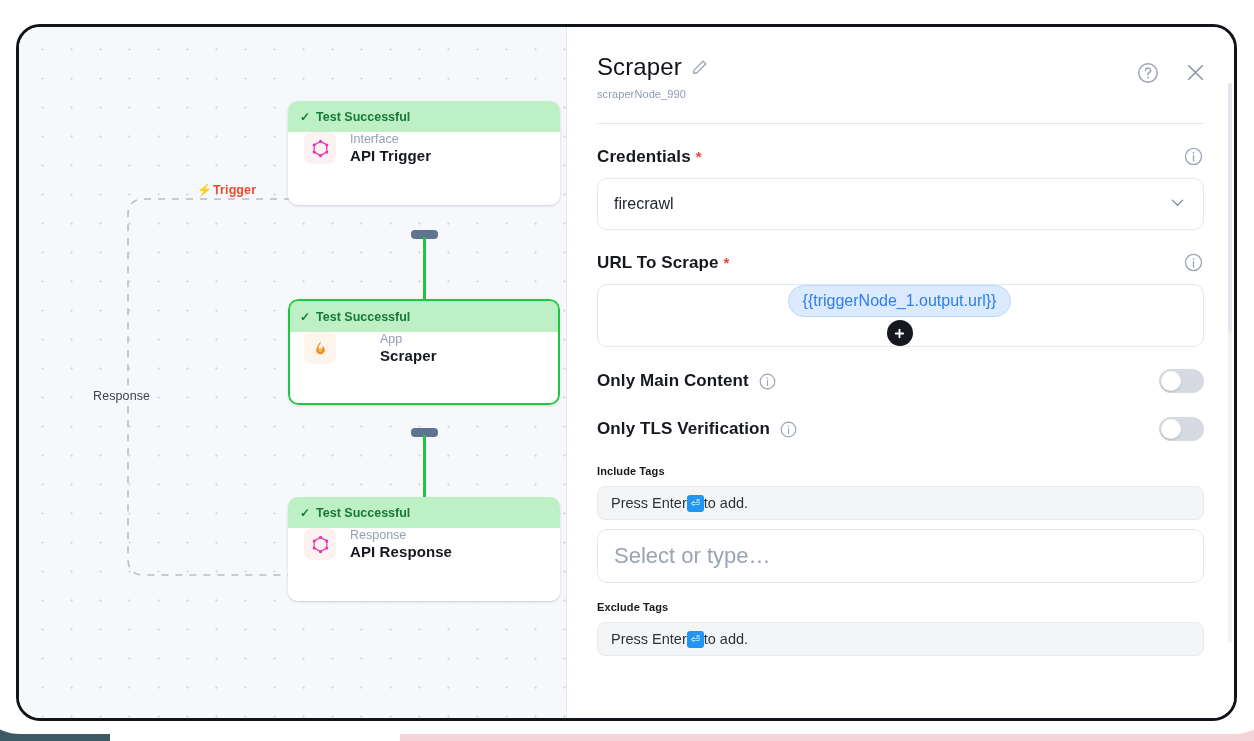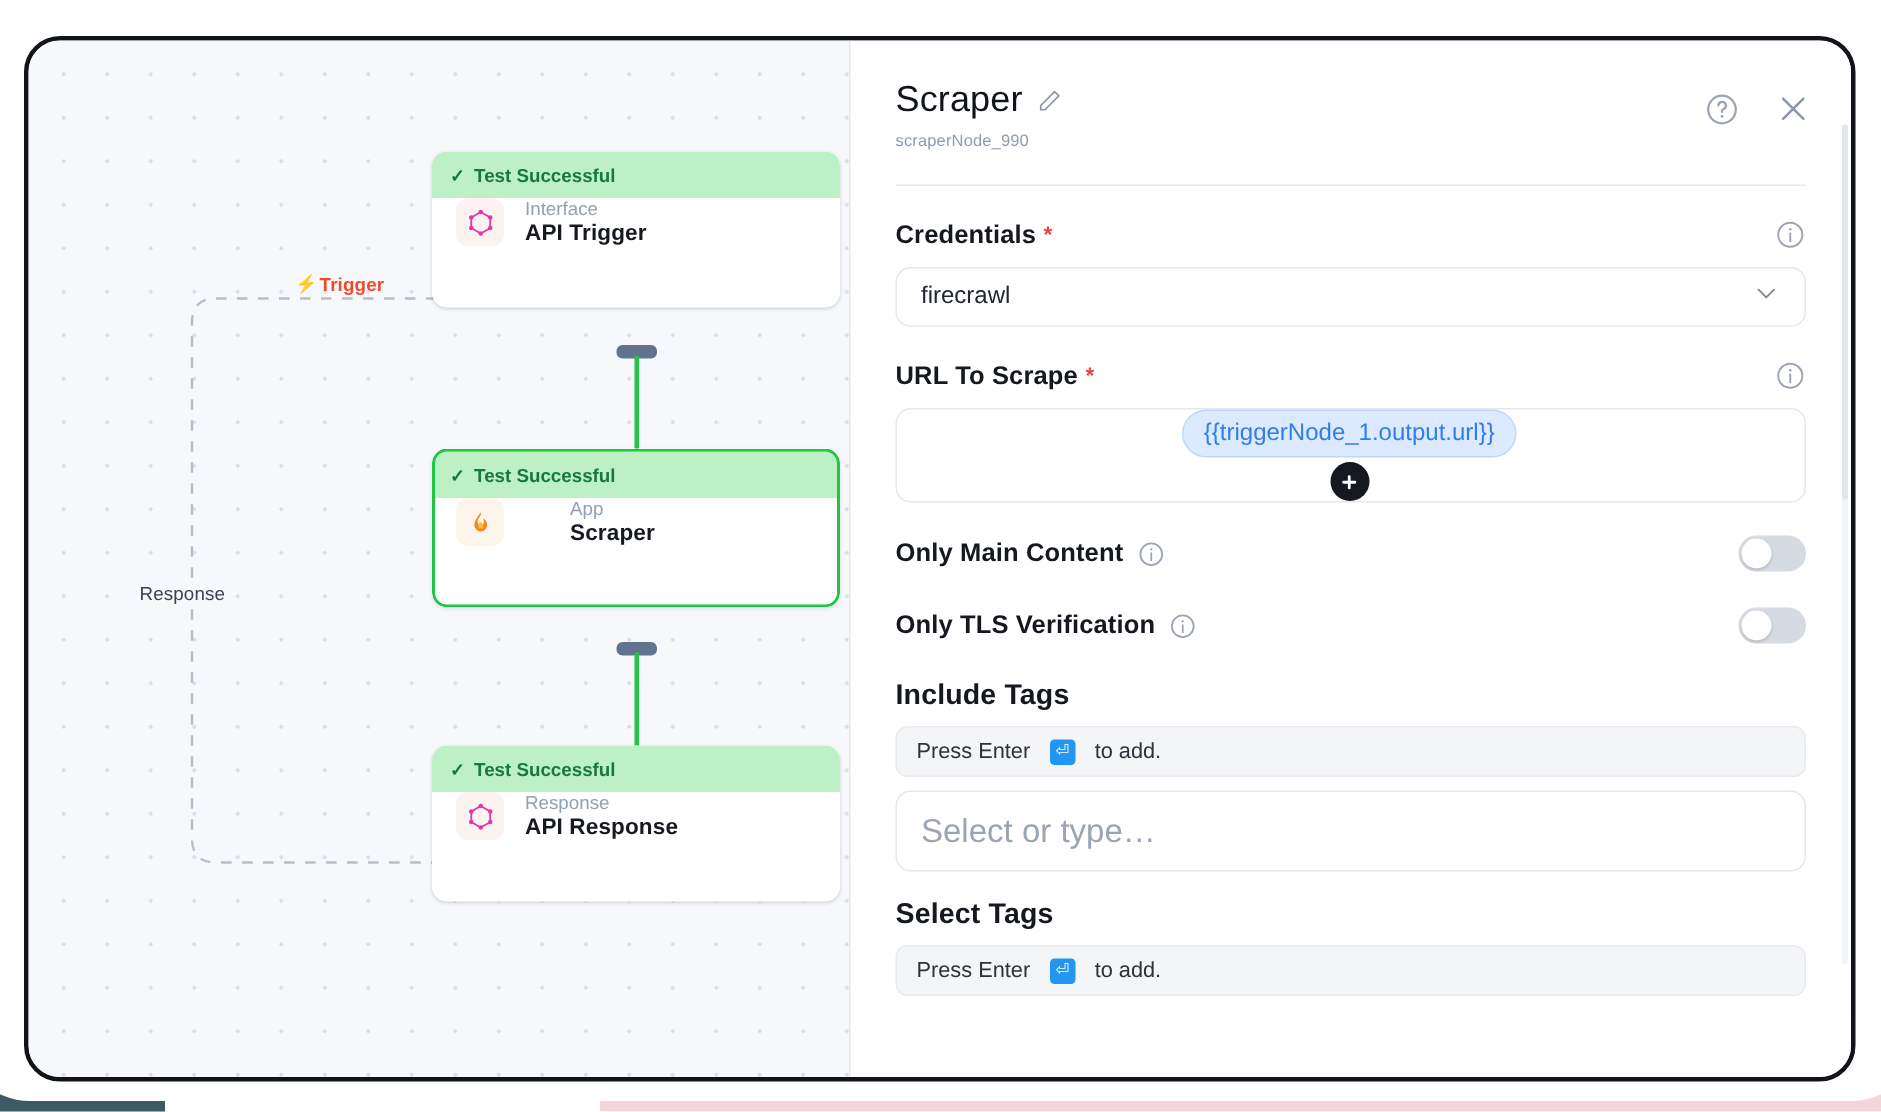--- a/index.html
+++ b/index.html
@@ -291,21 +291,21 @@
     font-weight: 700;
     color: #15181e;
     display: flex;
     align-items: center;
     gap: 5px;
     letter-spacing: .1px;
   }
   .req { color: #f0443c; font-size: 15px; font-weight: 700; }
 
   .select-box {
-    height: 40px;
+    height: 52px;
     border: 1px solid #e4e7ec;
     border-radius: 10px;
     display: flex;
     align-items: center;
     padding: 0 16px;
     justify-content: space-between;
     cursor: pointer;
     background: #fff;
     gap: 44px;
   }
@@ -371,34 +371,34 @@
     left: 2px;
     width: 20px;
     height: 20px;
     border-radius: 50%;
     background: #fff;
     box-shadow: 0 1px 2px rgba(0,0,0,.18);
   }
 
   .tags-field { margin-bottom: 18px; }
   .tags-label {
-    font-size: 19px;
+    font-size: 11px;
     font-weight: 700;
     color: #15181e;
     margin-bottom: 9px;
     letter-spacing: .1px;
   }
   .hint-bar {
     height: 34px;
     background: #f4f5f7;
     border: 1px solid #e8eaee;
     border-radius: 8px;
     display: flex;
     align-items: center;
-    gap: 13px;
+    gap: 0;
     padding: 0 13px;
     font-size: 14.5px;
     color: #2d323b;
   }
   .enter-key {
     width: 17px;
     height: 17px;
     border-radius: 3px;
     background: #2196f3;
     color: #fff;
@@ -676,21 +676,21 @@
             <span>Press Enter</span>
             <span class="enter-key">⏎</span>
             <span>to add.</span>
           </div>
           <div class="tag-input">
             <span class="tag-placeholder">Select or type…</span>
           </div>
         </div>
 
         <div class="tags-field">
-          <div class="tags-label">Select Tags</div>
+          <div class="tags-label">Exclude Tags</div>
           <div class="hint-bar">
             <span>Press Enter</span>
             <span class="enter-key">⏎</span>
             <span>to add.</span>
           </div>
         </div>
 
       </div>
 
       <div class="scrollbar">

